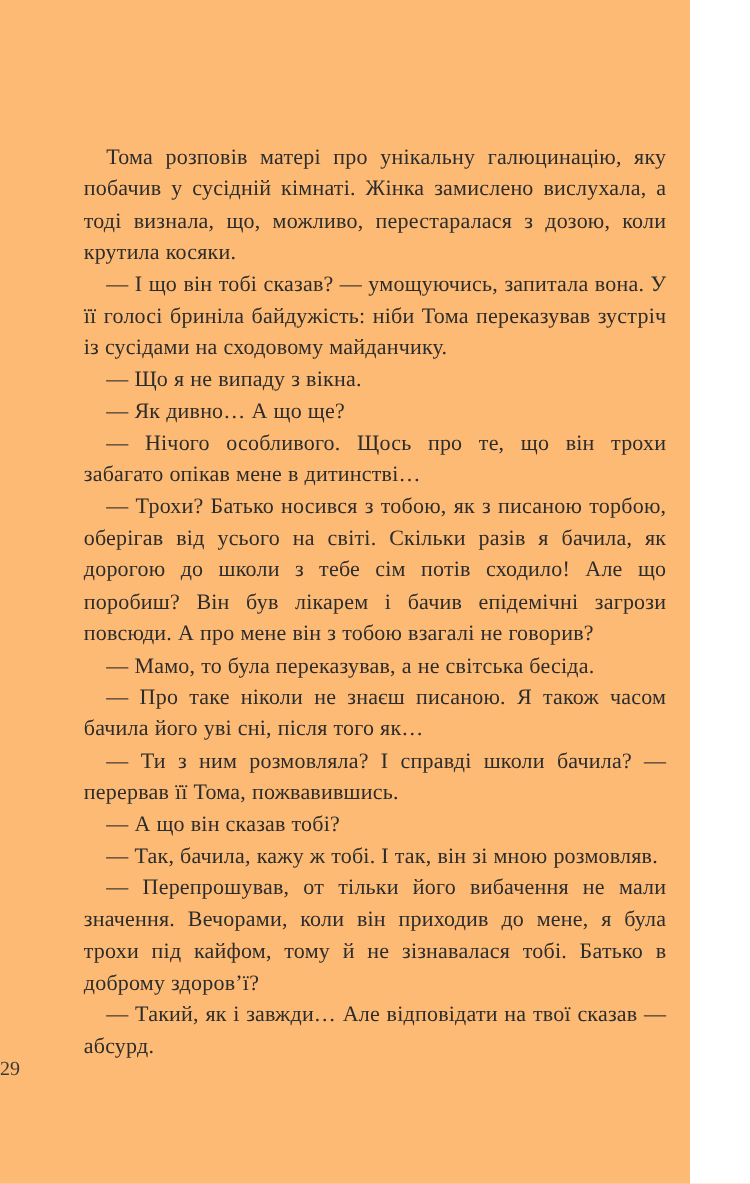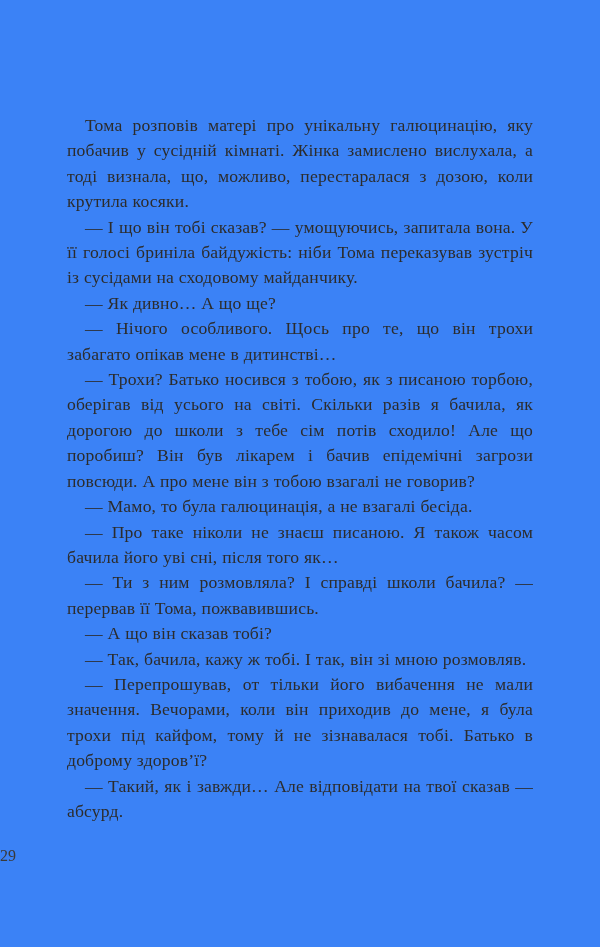--- a/index.html
+++ b/index.html
@@ -11,23 +11,23 @@
     width: 600px;
     height: 947px;
     background: #ffffff;
     font-family: "Liberation Serif", "DejaVu Serif", serif;
     color: #2c2c2c;
     overflow: hidden;
   }
 
   .page {
     position: relative;
-    width: 600px;
+    width: 552px;
     height: 947px;
-    background: #3b82f6;
+    background: #fdba74;
     box-sizing: border-box;
   }
 
   .text-block {
     position: absolute;
     left: 67px;
     top: 113px;
     width: 466px;
   }
 
@@ -61,24 +61,25 @@
   }
 </style>
 </head>
 <body>
 
 <div class="page">
 
   <div class="text-block">
     <p class="para">Тома розповів матері про унікальну галюцинацію, яку побачив у сусідній кімнаті. Жінка замислено вислухала, а тоді визнала, що, можливо, перестаралася з дозою, коли крутила косяки.</p>
     <p class="para dialogue">— І що він тобі сказав? — умощуючись, запитала вона. У її голосі бриніла байдужість: ніби Тома переказував зустріч із сусідами на сходовому майданчику.</p>
+    <p class="para dialogue">— Що я не випаду з вікна.</p>
     <p class="para dialogue">— Як дивно… А що ще?</p>
     <p class="para dialogue">— Нічого особливого. Щось про те, що він трохи забагато опікав мене в дитинстві…</p>
     <p class="para dialogue">— Трохи? Батько носився з тобою, як з писаною торбою, оберігав від усього на світі. Скільки разів я бачила, як дорогою до школи з тебе сім потів сходило! Але що поробиш? Він був лікарем і бачив епідемічні загрози повсюди. А про мене він з тобою взагалі не говорив?</p>
-    <p class="para dialogue">— Мамо, то була галюцинація, а не взагалі бесіда.</p>
+    <p class="para dialogue">— Мамо, то була переказував, а не світська бесіда.</p>
     <p class="para dialogue">— Про таке ніколи не знаєш писаною. Я також часом бачила його уві сні, після того як…</p>
     <p class="para dialogue">— Ти з ним розмовляла? І справді школи бачила? — перервав її Тома, пожвавившись.</p>
     <p class="para dialogue">— А що він сказав тобі?</p>
     <p class="para dialogue">— Так, бачила, кажу ж тобі. І так, він зі мною розмовляв.</p>
     <p class="para dialogue">— Перепрошував, от тільки його вибачення не мали значення. Вечорами, коли він приходив до мене, я була трохи під кайфом, тому й не зізнавалася тобі. Батько в доброму здоров’ї?</p>
     <p class="para dialogue">— Такий, як і завжди… Але відповідати на твої сказав — абсурд.</p>
   </div>
 
   <div class="folio">29</div>
 

